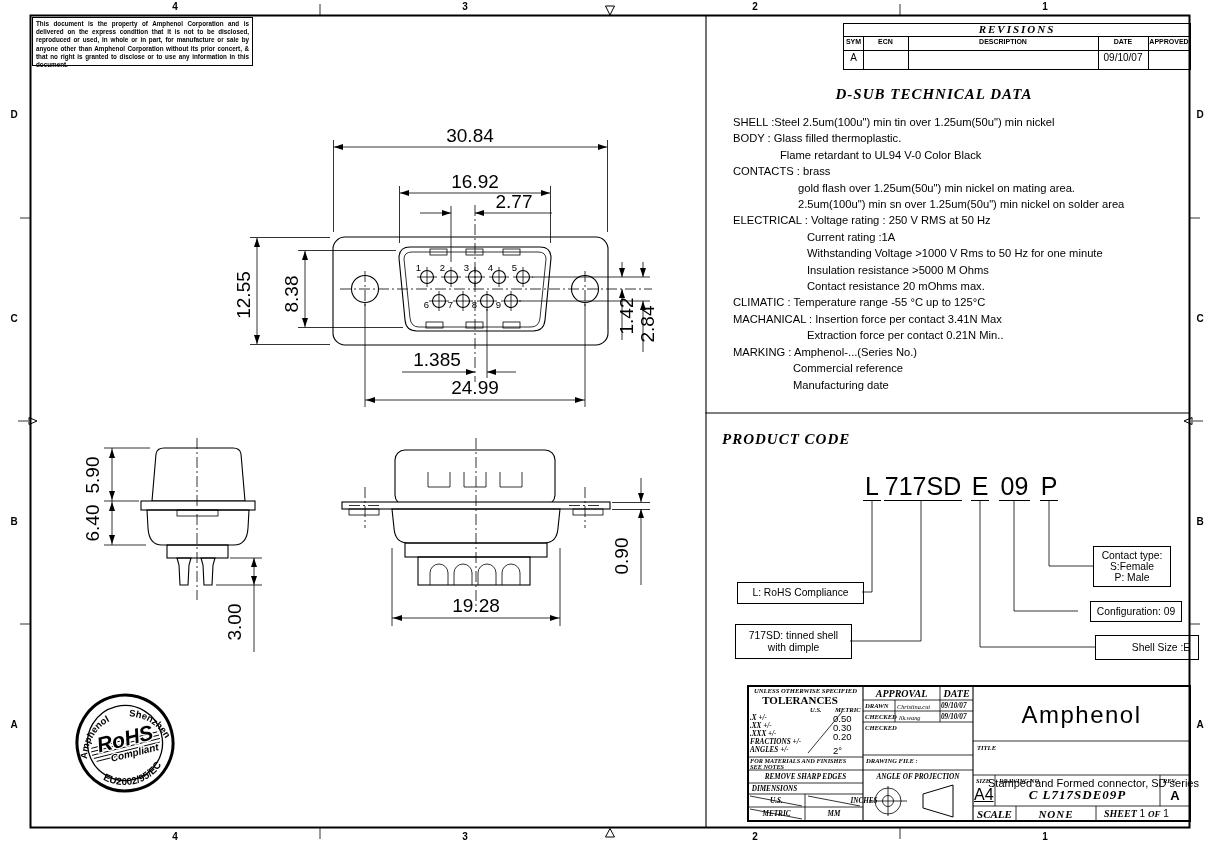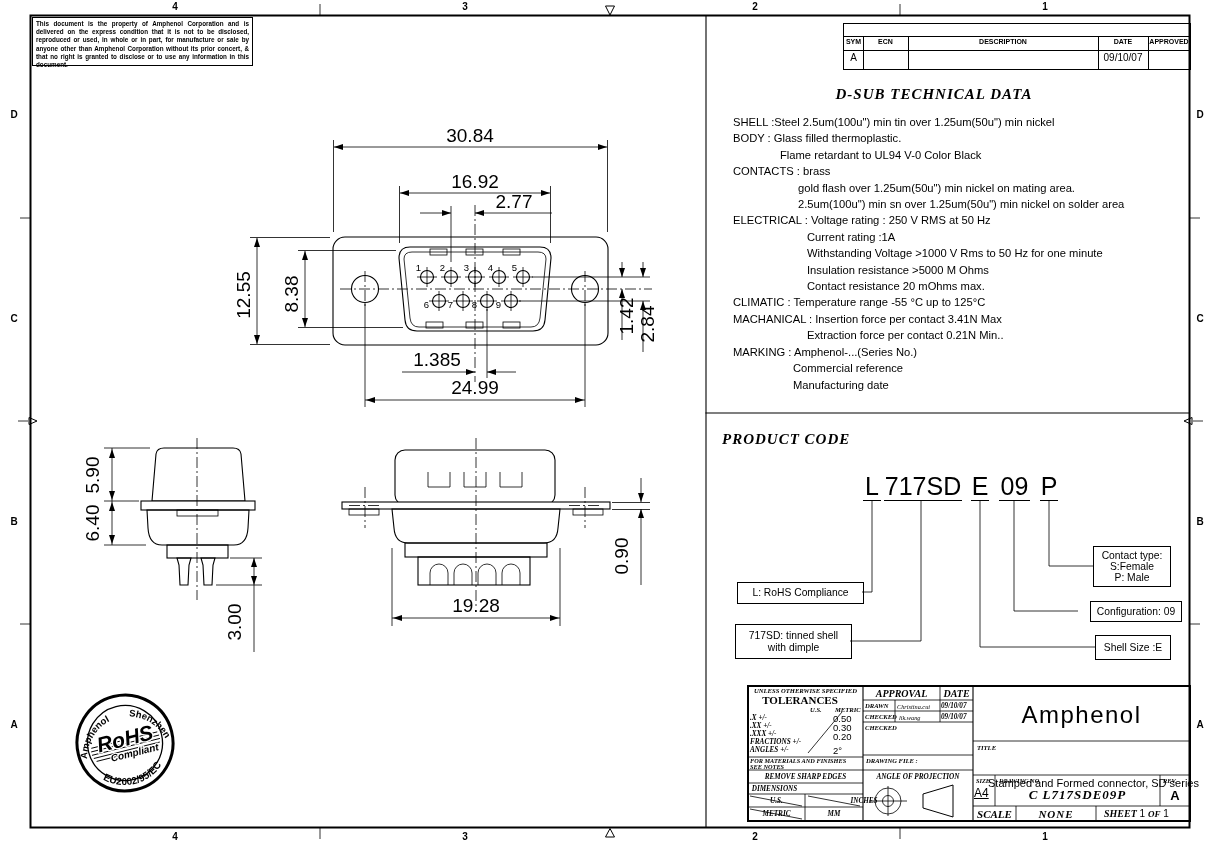--- a/index.html
+++ b/index.html
@@ -33,21 +33,21 @@
   #tech-title{position:absolute;left:706px;top:86px;width:456px;text-align:center;
     font-size:15px;letter-spacing:1px;}
   #tech{position:absolute;left:733px;top:114px;width:460px;font-size:11.2px;line-height:16.4px;}
   #tech .i1{margin-left:47px;}#tech .i2{margin-left:65px;}#tech .i3{margin-left:74px;}#tech .i4{margin-left:60px;}
   
   .pc-part{position:absolute;font-size:25px;line-height:26px;text-align:center;border-bottom:1.5px solid #000;height:27px;}
   .pc-box{position:absolute;border:1px solid #000;font-size:10.3px;line-height:1.08;
     display:flex;flex-direction:column;justify-content:center;text-align:center;}
   
   .f6{font-size:6.3px;} .f65{font-size:6.6px;} .f7{font-size:7.2px;}
-  .f10{font-size:10px;} .f11{font-size:11px;} .f13{font-size:13px;} .f16{font-size:12px;text-decoration:underline;}
+  .f10{font-size:10px;} .f11{font-size:11px;} .f13{font-size:13px;} .f16{font-size:16px;text-decoration:underline;}
 </style>
 </head>
 <body>
 
 <div id="page">
 
 <svg width="1214" height="845" viewBox="0 0 1214 845">
   <defs>
     <path id="aR" d="M0,0 L-9,-3 L-9,3 Z"></path>
     <path id="aL" d="M0,0 L9,-3 L9,3 Z"></path>
@@ -348,20 +348,21 @@
 
 <div id="disclaimer">This document is the property of Amphenol Corporation and is delivered on the express condition that it is not to be disclosed, reproduced or used, in whole or in part, for manufacture or sale by anyone other than Amphenol Corporation without its prior concert, &amp; that no right is granted to disclose or to use any information in this document.</div>
 
 <div id="rev">
   <div class="hline" style="top:12px;"></div>
   <div class="hline" style="top:26px;"></div>
   <div class="vline" style="left:19px;"></div>
   <div class="vline" style="left:64px;"></div>
   <div class="vline" style="left:254px;"></div>
   <div class="vline" style="left:304px;"></div>
+  <div class="t bi f11 ctr" style="left:0;top:-1px;width:346px;letter-spacing:2px;">REVISIONS</div>
   <div class="hdr ctr" style="left:0;width:19px;">SYM</div>
   <div class="hdr ctr" style="left:19px;width:45px;">ECN</div>
   <div class="hdr ctr" style="left:64px;width:190px;">DESCRIPTION</div>
   <div class="hdr ctr" style="left:254px;width:50px;">DATE</div>
   <div class="hdr ctr" style="left:304px;width:42px;">APPROVED</div>
   <div class="cell ctr" style="left:0;width:19px;">A</div>
   <div class="cell ctr" style="left:254px;width:50px;">09/10/07</div>
 </div>
 
 <div id="tech-title" class="bi">D-SUB TECHNICAL DATA</div>
@@ -399,21 +400,21 @@
   <span>with dimple</span>
 </div>
 <div class="pc-box" style="left:1093px;top:546px;width:76px;height:39px;">
   <span>Contact type:</span>
   <span>S:Female</span>
   <span>P: Male</span>
 </div>
 <div class="pc-box" style="left:1078px;top:601px;width:90px;height:19px;margin-left:12px;">
   <span>Configuration: 09</span>
 </div>
-<div class="pc-box" style="left:1095px;top:635px;width:74px;height:23px;">
+<div class="pc-box" style="left:1095px;top:635px;width:74px;height:23px;padding-left:28px;">
   <span>Shell Size :E</span>
 </div>
 
 <div class="t bi f65 ctr" style="left:748px;top:687px;width:115px;">UNLESS OTHERWISE SPECIFIED</div>
 <div class="t ser f11 ctr" style="left:748px;top:694px;width:104px;font-weight:bold;">TOLERANCES</div>
 <div class="t bi f65" style="left:810px;top:706px;">U.S.</div>
 <div class="t bi f65" style="left:835px;top:706px;">METRIC</div>
 <div class="t bi f7" style="left:750px;top:714px;">.X  +/-</div>
 <div class="t bi f7" style="left:750px;top:722px;">.XX  +/-</div>
 <div class="t bi f7" style="left:750px;top:730px;">.XXX +/-</div>

